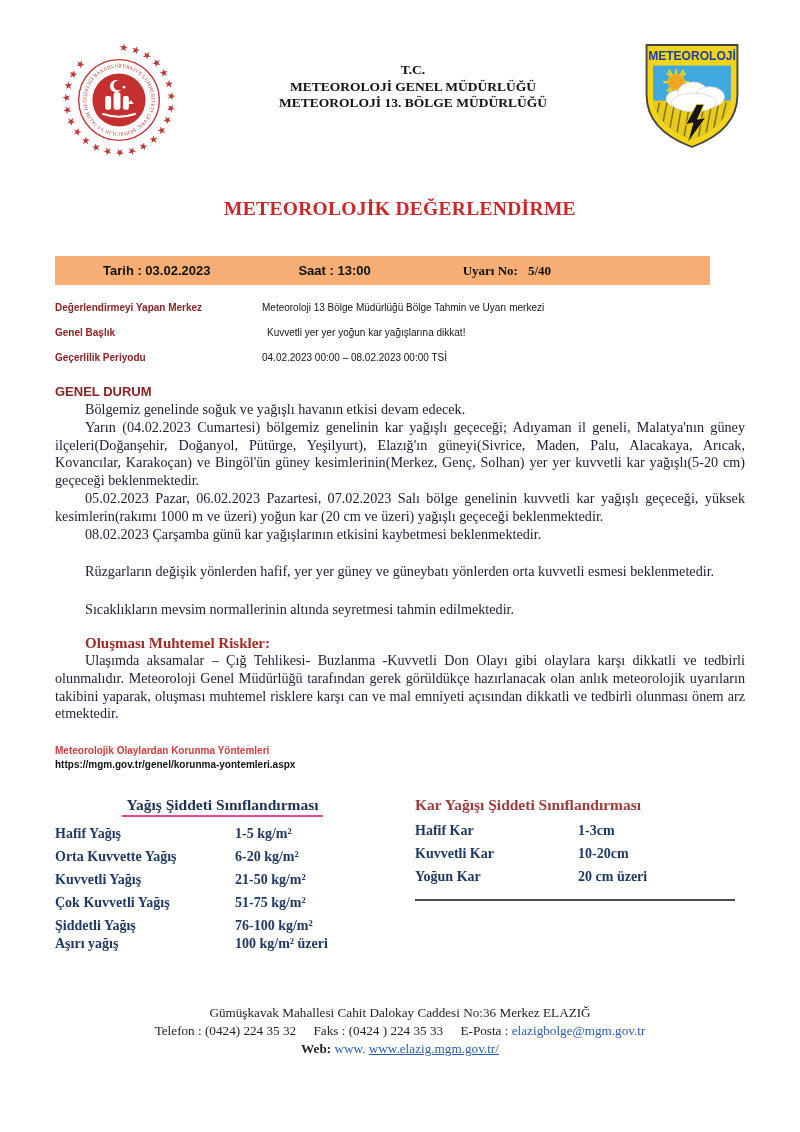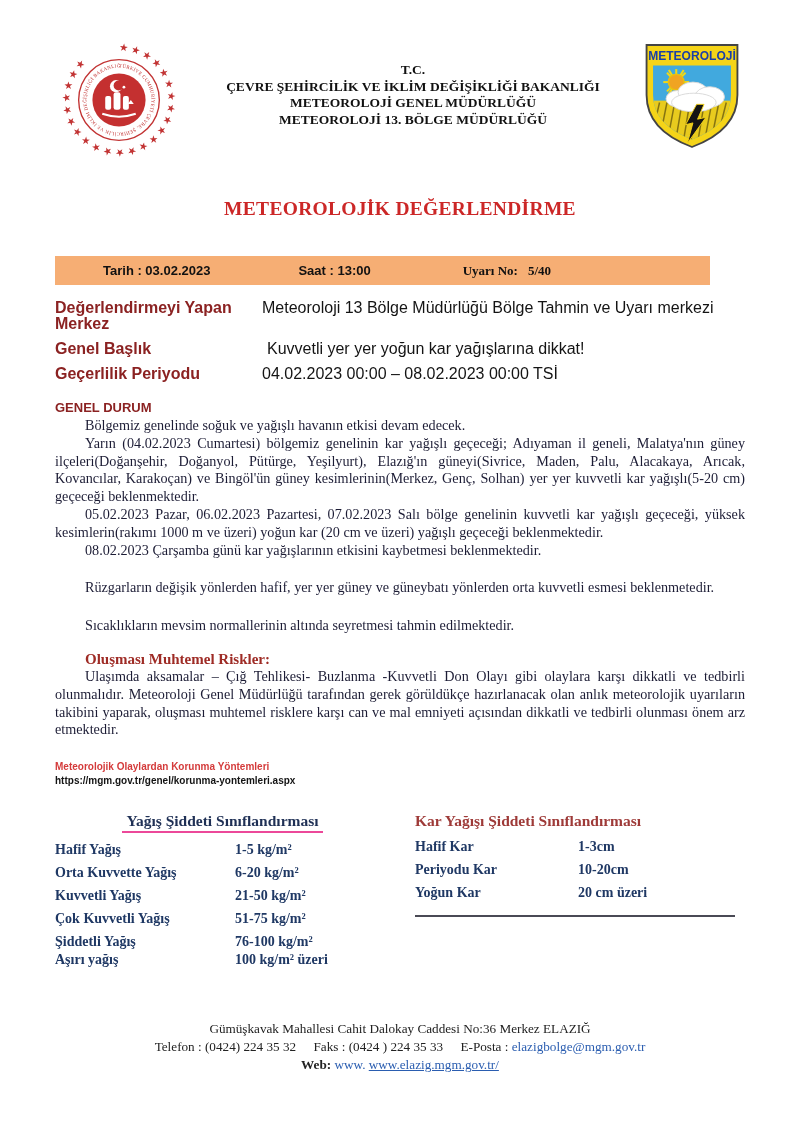--- a/index.html
+++ b/index.html
@@ -29,21 +29,21 @@
   .banner {
     margin-top:36px; width:655px; height:29px; background:#f6ae74;
     display:flex; align-items:center; font-size:13px; font-weight:bold; color:#111;
   }
   .b-date { font-family:"Liberation Sans", sans-serif; margin-left:48px; }
   .b-time { font-family:"Liberation Sans", sans-serif; margin-left:88px; }
   .b-warn-label { margin-left:92px;text-align:center; }
   .b-warn-value { margin-left:10px; }
 
   
-  .meta { margin-top:15px; font-family:"Liberation Sans", sans-serif; font-size:16px; }
+  .meta { margin-top:15px; font-family:"Liberation Sans", sans-serif; font-size:10px; }
   .meta-row { display:flex; margin-bottom:9px; }
   .meta-label { width:207px; color:#8b2222; font-weight:bold; line-height:16px; }
   .meta-value { flex:1; color:#141414; line-height:16px; }
   .meta-value.pad { padding-left:5px; }
 
   
   .section-heading {
     color:#8b2222; font-weight:bold; font-family:"Liberation Sans", sans-serif;
     font-size:13px; margin-top:18px; margin-bottom:2px;
   }
@@ -109,21 +109,20 @@
         <rect x="51" y="59" width="6" height="14" rx="2" fill="#ffffff"></rect>
         <rect x="59.5" y="55" width="7" height="18" rx="2.4" fill="#ffffff"></rect>
         <rect x="69" y="59" width="6" height="14" rx="2" fill="#ffffff"></rect>
         <path d="M77,63 l3,4 l-6,0 z" fill="#ffffff"></path>
         <path d="M48,77 Q65,83 82,77" stroke="#ffffff" stroke-width="2" fill="none"></path>
       </svg>
     </div>
 
     <div class="header-text">
       <div>T.C.</div>
-      <div>ÇEVRE ŞEHİRCİLİK VE İKLİM DEĞİŞİKLİĞİ BAKANLIĞI</div>
       <div>METEOROLOJİ GENEL MÜDÜRLÜĞÜ</div>
       <div>METEOROLOJİ 13. BÖLGE MÜDÜRLÜĞÜ</div>
     </div>
 
     <div class="logo-right">
       <svg width="102" height="112" viewBox="0 0 110 118">
         <defs>
           <clipPath id="shieldClip">
             <path d="M13,26 H97 V58 Q97,90 55,106 Q13,90 13,58 Z"></path>
           </clipPath>
@@ -244,21 +243,21 @@
       </div>
     </div>
 
     <div class="tbl tbl-snow">
       <div class="tbl-title tbl-title-snow">Kar Yağışı  Şiddeti Sınıflandırması</div>
       <div class="trow">
         <span class="tl">Hafif Kar</span>
         <span class="tv">1-3cm</span>
       </div>
       <div class="trow">
-        <span class="tl">Periyodu Kar</span>
+        <span class="tl">Kuvvetli Kar</span>
         <span class="tv">10-20cm</span>
       </div>
       <div class="trow">
         <span class="tl">Yoğun Kar</span>
         <span class="tv">20 cm üzeri</span>
       </div>
     </div>
   </div>
 
   <div class="footer">

